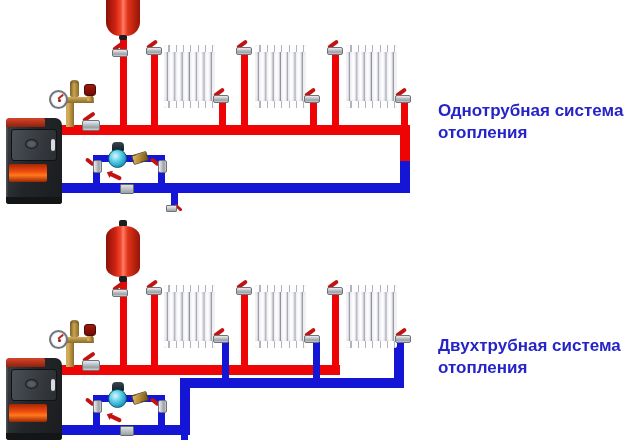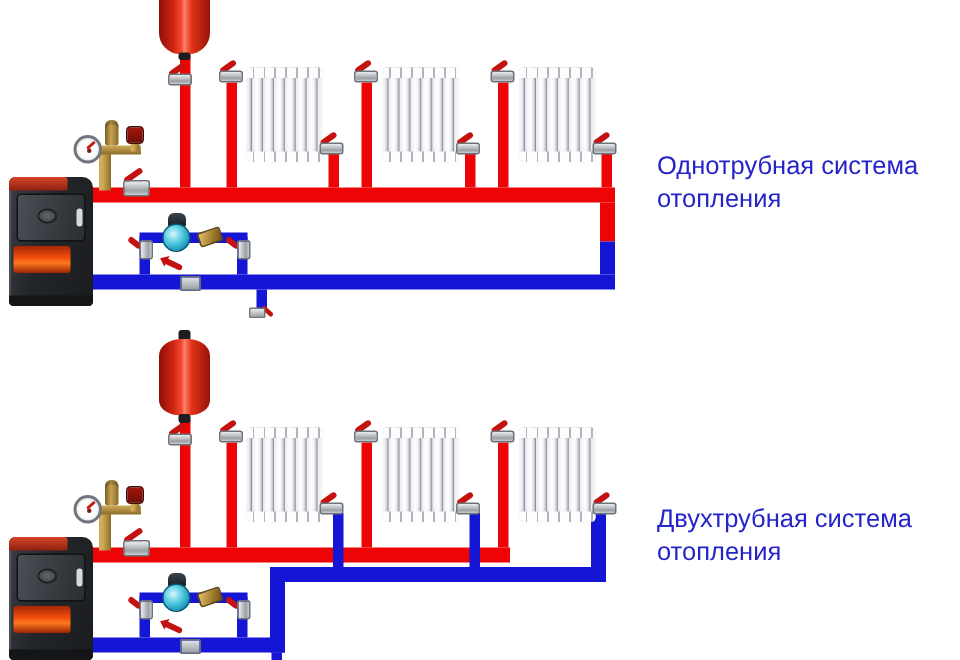--- a/index.html
+++ b/index.html
@@ -66,21 +66,21 @@
   .vent{position:absolute;width:9px;height:17px;border-radius:4px 4px 2px 2px;
     background:linear-gradient(90deg,#7c5f22,#c9a34f 45%,#8a6b28);box-shadow:inset 0 3px 0 rgba(0,0,0,.18)}
   .scap{position:absolute;width:12px;height:12px;border:1px solid #4a0a04;border-radius:3px;box-sizing:border-box;
     background:linear-gradient(180deg,#a2170d,#6f0d06)}
   .pumpbody{position:absolute;width:19px;height:19px;border-radius:50%;box-sizing:border-box;border:1px solid #0a5a73;
     background:radial-gradient(circle at 38% 35%,#d9f6fc,#56cbe4 40%,#1390b4 78%,#0b6d8a)}
   .pumpcap{position:absolute;width:12px;height:9px;border-radius:4px 4px 1px 1px;
     background:linear-gradient(#3a4750,#141d23)}
   .check{position:absolute;width:16px;height:10px;border:1px solid #5c4512;border-radius:2px;box-sizing:border-box;
     background:linear-gradient(115deg,#e3c068,#a17c2e 60%,#6f5418);transform:rotate(-18deg)}
-  .cap{position:absolute;left:438px;width:200px;font-weight:normal;font-size:17px;line-height:22px;
+  .cap{position:absolute;left:438px;width:200px;font-weight:bold;font-size:17px;line-height:22px;
     color:var(--label-text,#2424c8);white-space:pre-line}
 </style>
 </head>
 <body>
 
 <div class="stage" style="background: rgb(255, 255, 255);">
 
   <section>
 
     <div class="p red" style="left:58px;top:125px;width:352px;height:10px"></div>

